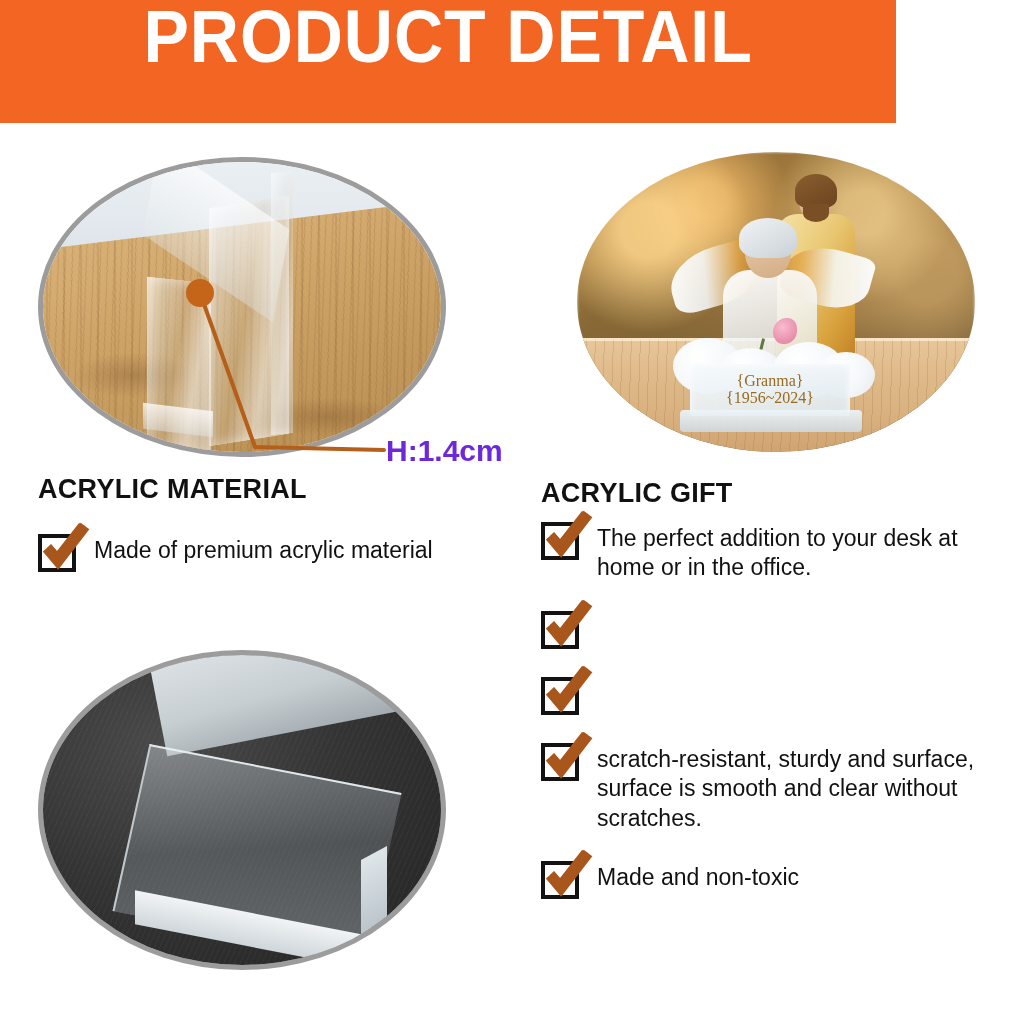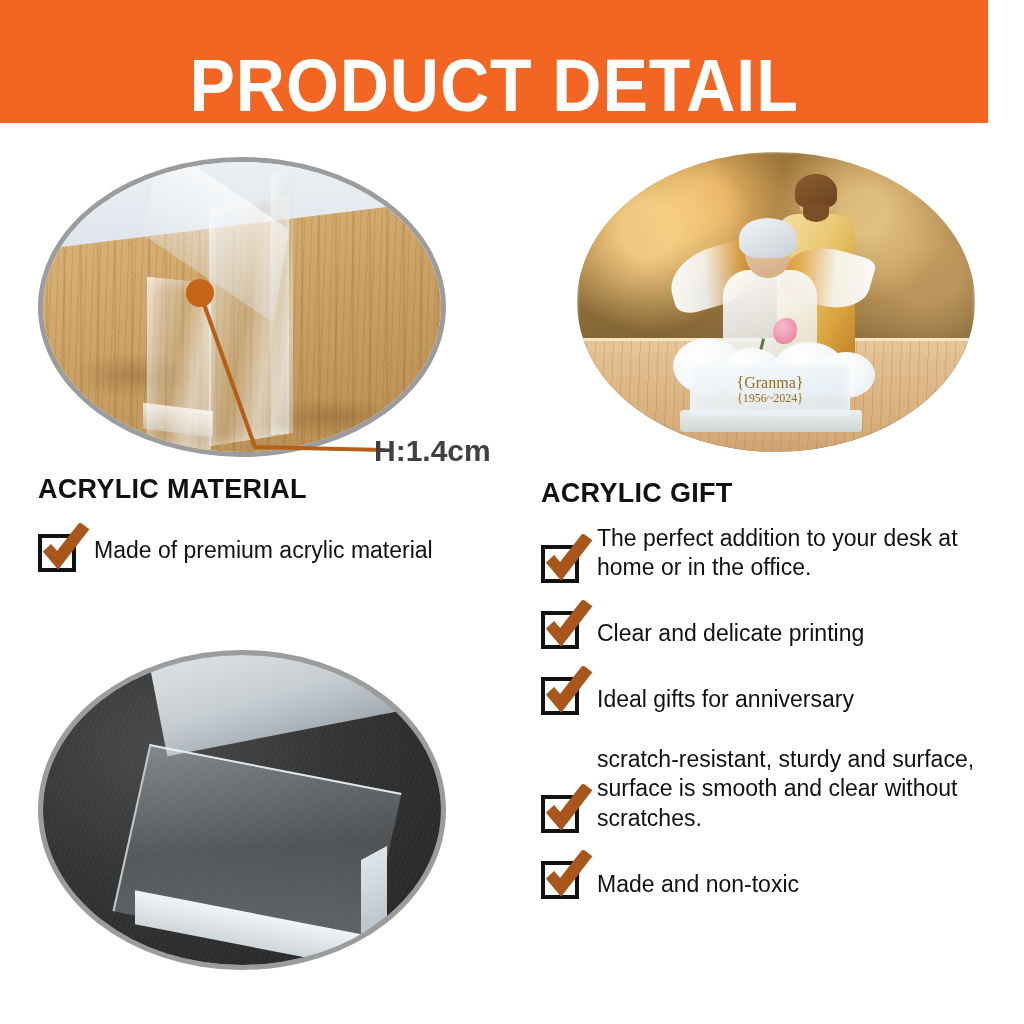--- a/index.html
+++ b/index.html
@@ -5,23 +5,23 @@
   html,body{margin:0;padding:0;}
   body{
     width:1024px;height:1024px;
     background:#ffffff;
     font-family:"Liberation Sans", sans-serif;
     overflow:hidden;
     position:relative;
   }
   
   #banner{
-    position:absolute;left:0;top:0;width:988px;height:123px;
+    position:absolute;left:0;top:0;width:896px;height:123px;
     background:#f26522;
-    display:flex;align-items:flex-end;justify-content:center;
+    display:flex;align-items:flex-start;justify-content:center;
   }
   #banner-title{
     color:#ffffff;
     font-size:74px;
     font-weight:bold;
     letter-spacing:1px;
     transform:scaleX(0.92);
     line-height:1;
     white-space:nowrap;
     font-family:"Liberation Sans", sans-serif;
@@ -78,22 +78,22 @@
     background:linear-gradient(180deg,rgba(255,255,255,.88),rgba(226,232,236,.55));
   }
 
   
   #callout-dot{
     position:absolute;left:186px;top:279px;width:28px;height:28px;
     border-radius:50%;background:#c4651a;
   }
   #callout-line{position:absolute;left:0;top:0;width:1024px;height:1024px;pointer-events:none;}
   #callout-label{
-    position:absolute;left:374px;top:434px;
-    color:#404040;font-size:30px;font-weight:bold;letter-spacing:0px;
+    position:absolute;left:386px;top:434px;
+    color:#6d28d9;font-size:30px;font-weight:bold;letter-spacing:0px;
     white-space:nowrap;
   }
 
   
   #photo-figurine{ left:577px; top:152px; width:398px; height:300px; }
   .bokeh{
     position:absolute;inset:0;
     background:
       radial-gradient(circle at 18% 26%, rgba(255,214,140,.85) 0 7%, rgba(255,214,140,0) 26%),
       radial-gradient(circle at 33% 16%, rgba(255,198,112,.70) 0 5%, rgba(255,198,112,0) 22%),
@@ -139,21 +139,21 @@
     border-radius:2px;
     display:flex;flex-direction:column;align-items:center;justify-content:center;
     box-shadow:inset 0 0 8px rgba(255,255,255,.9);
   }
   #plaque .nameline{
     font-family:"Liberation Serif", serif;
     color:#9a6a1e;font-size:16px;line-height:1.08;white-space:nowrap;
   }
   #plaque .dateline{
     font-family:"Liberation Serif", serif;
-    color:#9a6a1e;font-size:12px;line-height:1.15;white-space:nowrap;
+    color:#9a6a1e;font-size:16px;line-height:1.15;white-space:nowrap;
   }
   #figbase{
     position:absolute;left:103px;top:258px;width:182px;height:22px;
     border-radius:4px;
     background:linear-gradient(180deg,rgba(238,245,249,.92),rgba(206,218,226,.88));
   }
 
   
   #photo-acrylic-block{ left:38px; top:650px; width:408px; height:320px; }
   .slate{
@@ -215,21 +215,21 @@
     margin-top:2px;
   }
   .checkbox svg{
     position:absolute;left:-4px;top:-17px;
     width:54px;height:54px;overflow:visible;
   }
   .feature-text{
     font-size:23px;line-height:1.28;color:#111111;
     padding-top:4px;
   }
-  #list-gift .feature-item{margin-bottom:26px;align-items:flex-end;}
+  #list-gift .feature-item{margin-bottom:26px;}
 </style>
 </head>
 <body>
 
 <div id="banner">
   <div id="banner-title">PRODUCT DETAIL</div>
 </div>
 
 <div class="ellipse framed" id="photo-acrylic-edge">
   <div class="scene">
@@ -322,31 +322,29 @@
     <span class="feature-text">The perfect addition to your desk at home or in the office.</span>
   </div>
 
   <div class="feature-item">
     <span class="checkbox">
       <svg viewBox="0 0 54 54" aria-hidden="true">
         <path d="M9 27 L20 40 L47 5 L41 2 L19 30 L13 23 Z" fill="#a8561b"></path>
         <path d="M9 27 L20 40 L47 5" fill="none" stroke="#a8561b" stroke-width="11" stroke-linecap="butt" stroke-linejoin="miter"></path>
       </svg>
     </span>
-    <span class="feature-text">Clear and delicate printing</span>
-  </div>
-
-  <div class="feature-item">
-    <span class="checkbox">
-      <svg viewBox="0 0 54 54" aria-hidden="true">
-        <path d="M9 27 L20 40 L47 5 L41 2 L19 30 L13 23 Z" fill="#a8561b"></path>
-        <path d="M9 27 L20 40 L47 5" fill="none" stroke="#a8561b" stroke-width="11" stroke-linecap="butt" stroke-linejoin="miter"></path>
-      </svg>
-    </span>
-    <span class="feature-text">Ideal gifts for anniversary</span>
+  </div>
+
+  <div class="feature-item">
+    <span class="checkbox">
+      <svg viewBox="0 0 54 54" aria-hidden="true">
+        <path d="M9 27 L20 40 L47 5 L41 2 L19 30 L13 23 Z" fill="#a8561b"></path>
+        <path d="M9 27 L20 40 L47 5" fill="none" stroke="#a8561b" stroke-width="11" stroke-linecap="butt" stroke-linejoin="miter"></path>
+      </svg>
+    </span>
   </div>
 
   <div class="feature-item">
     <span class="checkbox">
       <svg viewBox="0 0 54 54" aria-hidden="true">
         <path d="M9 27 L20 40 L47 5 L41 2 L19 30 L13 23 Z" fill="#a8561b"></path>
         <path d="M9 27 L20 40 L47 5" fill="none" stroke="#a8561b" stroke-width="11" stroke-linecap="butt" stroke-linejoin="miter"></path>
       </svg>
     </span>
     <span class="feature-text">scratch-resistant, sturdy and surface, surface is smooth and clear without scratches.</span>

